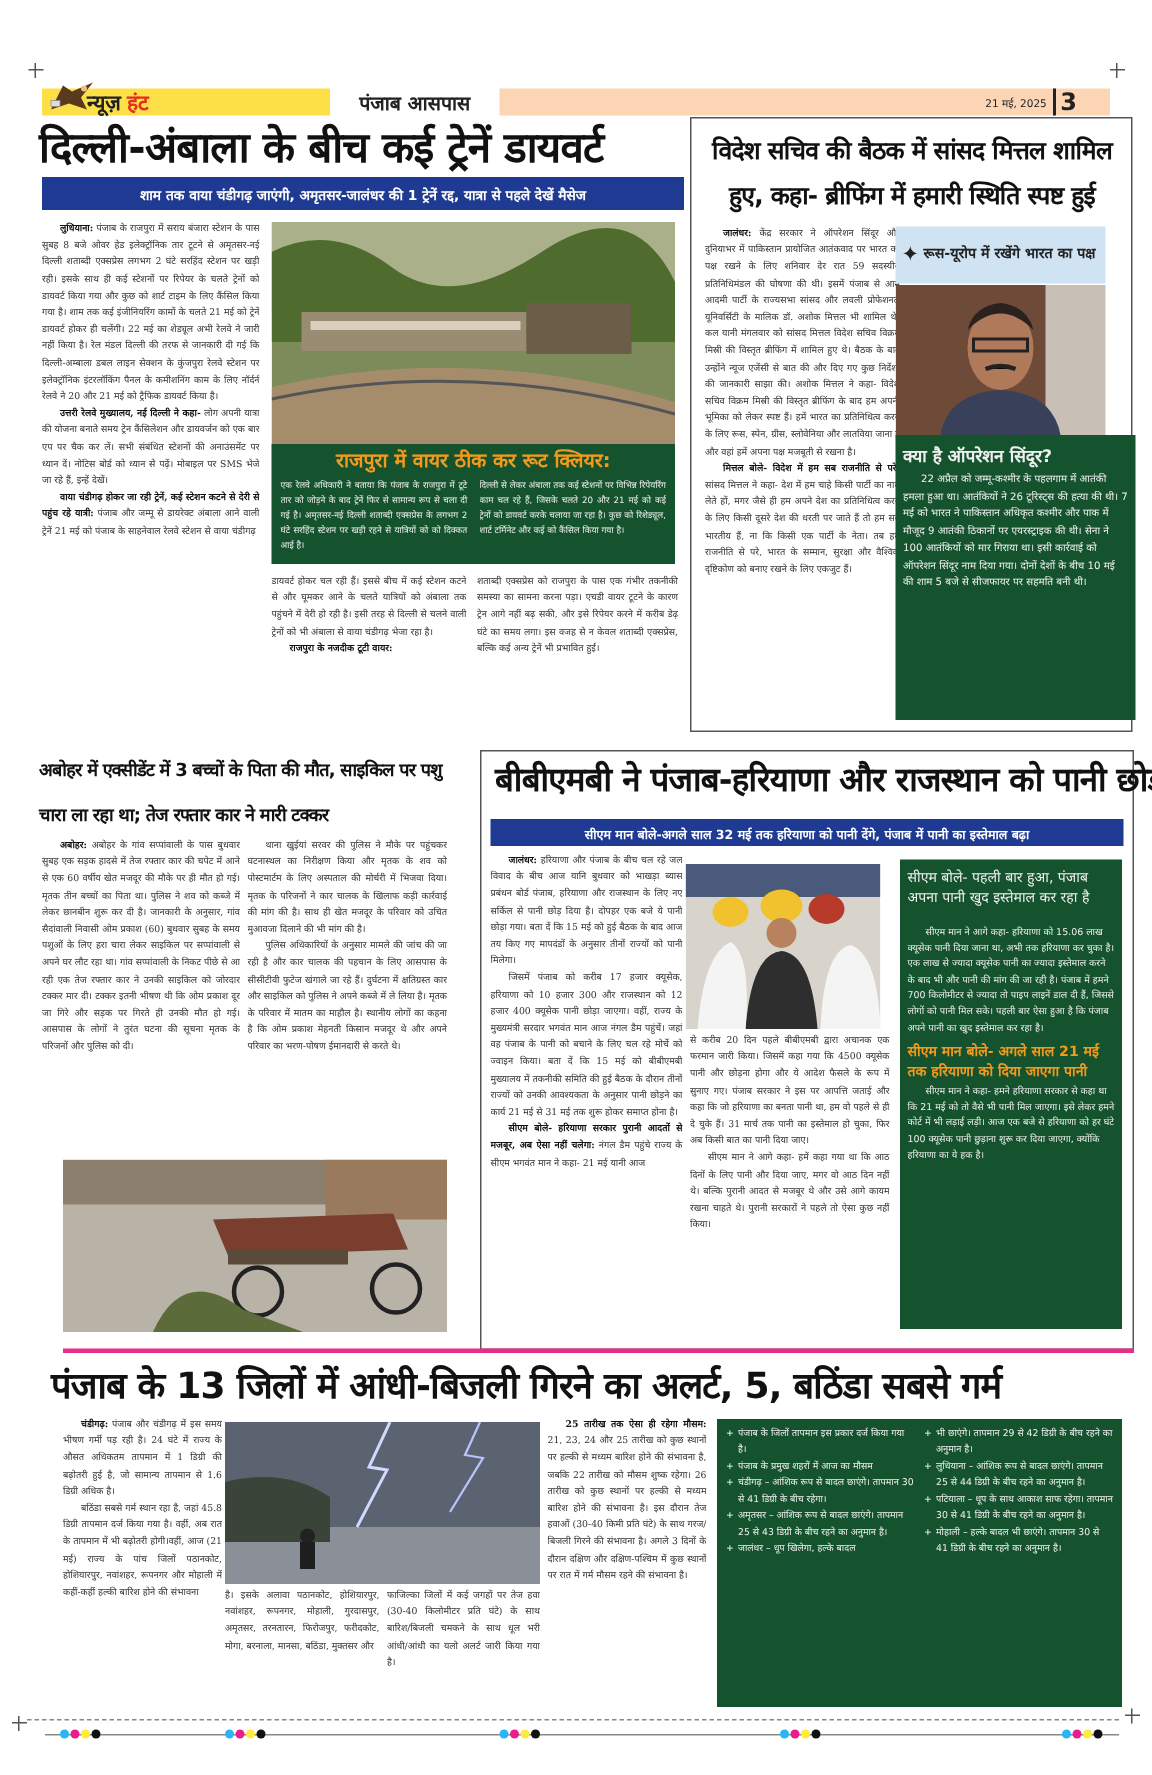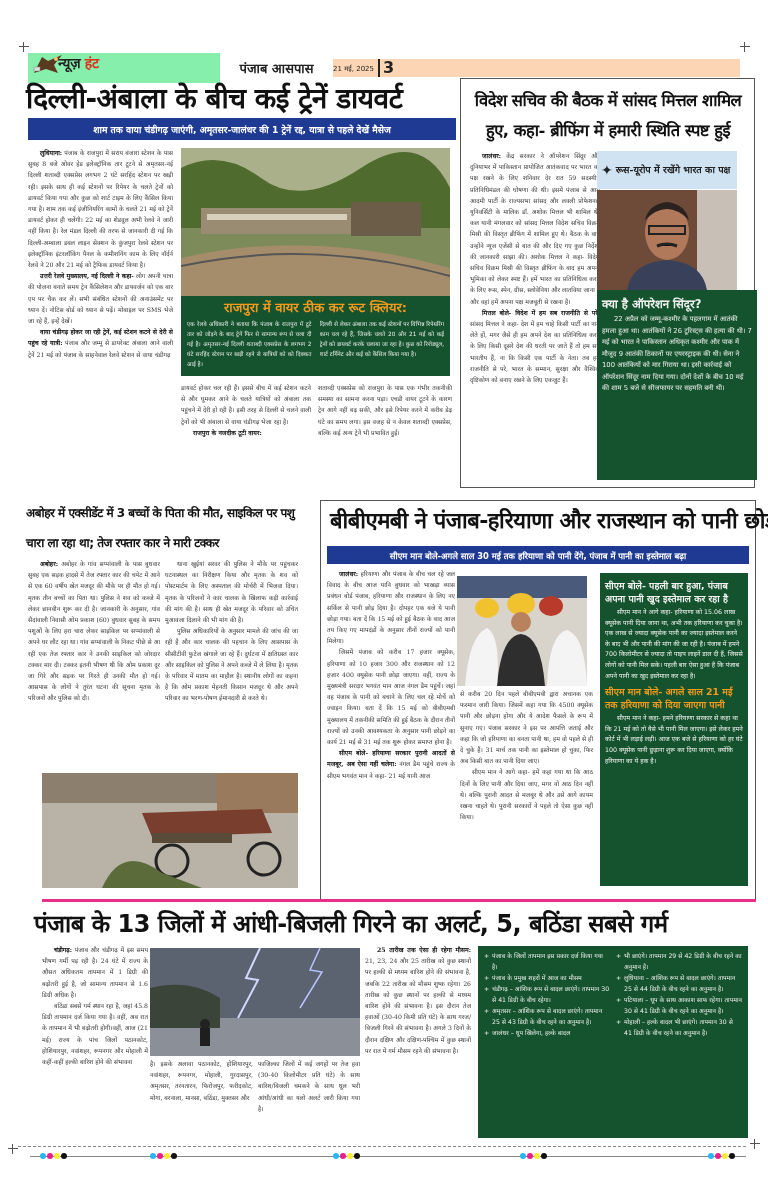--- a/index.html
+++ b/index.html
@@ -2,25 +2,25 @@
 <html><head>
 <meta charset="utf-8">
 <style>
 *{box-sizing:border-box;margin:0;padding:0}
 body{width:768px;height:1183px;background:#fff;position:relative;overflow:hidden;font-family:"DejaVu Sans",sans-serif;color:#222}
 .abs{position:absolute}
 .crop{position:absolute;width:10px;height:10px}
 .crop:before{content:"";position:absolute;left:4px;top:0;width:1px;height:10px;background:#555}
 .crop:after{content:"";position:absolute;top:4px;left:0;width:10px;height:1px;background:#555}
 .masthead{left:28px;top:57px;width:712px;height:22px;display:flex;align-items:center}
-.mh-left{background:#86efac;height:30px;width:192px;display:flex;align-items:flex-start;padding-left:16px;font-weight:bold;font-size:14px}
+.mh-left{background:#fde047;height:18px;width:192px;display:flex;align-items:flex-end;padding-left:16px;font-weight:bold;font-size:14px}
 .mh-left .news{color:#222}
 .mh-left .hunt{color:#e0301e;margin-left:4px}
 .mh-mid{font-weight:bold;font-size:13px;width:113px;text-align:center}
-.mh-right{background:#fcd5b5;height:18px;flex:1;display:flex;align-items:center;padding-right:22px;font-size:7px}
+.mh-right{background:#fcd5b5;height:18px;flex:1;display:flex;justify-content:flex-end;align-items:center;padding-right:22px;font-size:7px}
 .pgnum{font-weight:bold;font-size:16px;border-left:2px solid #222;padding-left:3px;margin-left:4px;height:18px;line-height:18px}
 .eagle{position:absolute;left:4px;top:-6px;width:32px;height:28px}
 .h1{font-weight:bold;color:#111;letter-spacing:-.5px}
 .band{background:#1f3a93;color:#fff;font-size:10px;font-weight:bold;display:flex;align-items:center;justify-content:center;padding:0 4px;white-space:nowrap;overflow:hidden}
 .txt{font-family:"DejaVu Serif",serif;font-size:6.2px;line-height:11.2px;color:#333;text-align:justify;overflow:hidden}
 .txt b{color:#111}
 .photo{overflow:hidden}
 .dark{background:#14532d;color:#f0f0f0}
 .framebox{border:1px solid #555}
 .pinkline{height:3px;background:#e62e8a}
@@ -139,21 +139,21 @@
     <path d="M100 40 L220 36 L230 60 L110 64Z" fill="#7a3e2e"></path>
     <rect x="110" y="60" width="80" height="10" fill="#5a4a3a"></rect>
     <circle cx="130" cy="88" r="16" fill="none" stroke="#222" stroke-width="3"></circle>
     <circle cx="222" cy="86" r="16" fill="none" stroke="#222" stroke-width="3"></circle>
     <path d="M60 115 Q80 70 120 100 L160 115Z" fill="#5c6b3a"></path>
   </svg>
 </div>
 
 <div class="abs framebox" style="left:320px;top:500px;width:436px;height:400px"></div>
 <div class="abs h1" style="left:330px;top:503px;width:420px;font-size:22px;line-height:36px;text-align:center;white-space:nowrap">बीबीएमबी ने पंजाब-हरियाणा और राजस्थान को पानी छोड़ा</div>
-<div class="abs band" style="left:327px;top:546px;width:422px;height:18px;font-size:8.4px">सीएम मान बोले-अगले साल 30 मई तक हरियाणा को पानी देंगे, पंजाब में पानी का इस्तेमाल बढ़ा</div>
+<div class="abs band" style="left:327px;top:546px;width:422px;height:18px;font-size:8.4px">सीएम मान बोले-अगले साल 32 मई तक हरियाणा को पानी देंगे, पंजाब में पानी का इस्तेमाल बढ़ा</div>
 <div class="abs txt" style="left:327px;top:568px;width:128px;height:318px">
   <span style="padding-left:12px"></span><b>जालंधर:</b>
   <span>हरियाणा और पंजाब के बीच चल रहे जल विवाद के बीच आज यानि बुधवार को भाखड़ा ब्यास प्रबंधन बोर्ड पंजाब, हरियाणा और राजस्थान के लिए नए सर्किल से पानी छोड़ दिया है। दोपहर एक बजे ये पानी छोड़ा गया। बता दें कि 15 मई को हुई बैठक के बाद आज तय किए गए मापदंडों के अनुसार तीनों राज्यों को पानी मिलेगा।</span><br>
   <span style="padding-left:12px"></span><span>जिसमें पंजाब को करीब 17 हजार क्यूसेक, हरियाणा को 10 हजार 300 और राजस्थान को 12 हजार 400 क्यूसेक पानी छोड़ा जाएगा। वहीं, राज्य के मुख्यमंत्री सरदार भगवंत मान आज नंगल डैम पहुंचें। जहां वह पंजाब के पानी को बचाने के लिए चल रहे मोर्चे को ज्वाइन किया। बता दें कि 15 मई को बीबीएमबी मुख्यालय में तकनीकी समिति की हुई बैठक के दौरान तीनों राज्यों को उनकी आवश्यकता के अनुसार पानी छोड़ने का कार्य 21 मई से 31 मई तक शुरू होकर समाप्त होना है।</span><br>
   <span style="padding-left:12px"></span><b>सीएम बोले- हरियाणा सरकार पुरानी आदतों से मजबूर, अब ऐसा नहीं चलेगा:</b>
   <span>नंगल डैम पहुंचे राज्य के सीएम भगवंत मान ने कहा- 21 मई यानी आज</span>
 </div>
 <div class="abs photo" style="left:457px;top:576px;width:130px;height:110px">
   <svg width="130" height="110" viewBox="0 0 130 110">
     <rect width="130" height="110" fill="#d9d4cb"></rect>
@@ -165,21 +165,21 @@
     <path d="M40 110 Q44 60 64 58 Q84 60 88 110Z" fill="#2e2e2e"></path>
     <path d="M8 110 Q12 60 30 52 Q44 60 40 110Z" fill="#f4f4f4"></path>
     <path d="M90 110 Q92 58 110 54 Q128 60 130 110Z" fill="#f4f4f4"></path>
   </svg>
 </div>
 <div class="abs txt" style="left:460px;top:688px;width:133px;height:198px">
   <span>से करीब 20 दिन पहले बीबीएमबी द्वारा अचानक एक फरमान जारी किया। जिसमें कहा गया कि 4500 क्यूसेक पानी और छोड़ना होगा और ये आदेश फैसले के रूप में सुनाए गए। पंजाब सरकार ने इस पर आपत्ति जताई और कहा कि जो हरियाणा का बनता पानी था, हम वो पहले से ही दे चुके हैं। 31 मार्च तक पानी का इस्तेमाल हो चुका, फिर अब किसी बात का पानी दिया जाए।</span><br>
   <span style="padding-left:12px"></span><span>सीएम मान ने आगे कहा- हमें कहा गया था कि आठ दिनों के लिए पानी और दिया जाए, मगर वो आठ दिन नहीं थे। बल्कि पुरानी आदत से मजबूर थे और उसे आगे कायम रखना चाहते थे। पुरानी सरकारों ने पहले तो ऐसा कुछ नहीं किया।</span>
 </div>
 <div class="abs dark" style="left:600px;top:573px;width:148px;height:313px;padding:6px 5px">
-  <div style="font-weight:bold;font-size:9.4px;line-height:13px;margin-bottom:2px">सीएम बोले- पहली बार हुआ, पंजाब अपना पानी खुद इस्तेमाल कर रहा है</div>
+  <div style="font-weight:normal;font-size:9.4px;line-height:13px;margin-bottom:12px">सीएम बोले- पहली बार हुआ, पंजाब अपना पानी खुद इस्तेमाल कर रहा है</div>
   <div style="font-size:6.3px;line-height:10.6px;text-indent:12px;margin-bottom:4px">सीएम मान ने आगे कहा- हरियाणा को 15.06 लाख क्यूसेक पानी दिया जाना था, अभी तक हरियाणा कर चुका है। एक लाख से ज्यादा क्यूसेक पानी का ज्यादा इस्तेमाल करने के बाद भी और पानी की मांग की जा रही है। पंजाब में हमने 700 किलोमीटर से ज्यादा तो पाइप लाइनें डाल दी हैं, जिससे लोगों को पानी मिल सके। पहली बार ऐसा हुआ है कि पंजाब अपने पानी का खुद इस्तेमाल कर रहा है।</div>
   <div style="font-weight:bold;font-size:9.4px;line-height:13px;color:#f39a1e;margin-bottom:2px">सीएम मान बोले- अगले साल 21 मई तक हरियाणा को दिया जाएगा पानी</div>
   <div style="font-size:6.3px;line-height:10.6px;text-indent:12px">सीएम मान ने कहा- हमने हरियाणा सरकार से कहा था कि 21 मई को तो वैसे भी पानी मिल जाएगा। इसे लेकर हमने कोर्ट में भी लड़ाई लड़ी। आज एक बजे से हरियाणा को हर घंटे 100 क्यूसेक पानी छुड़ाना शुरू कर दिया जाएगा, क्योंकि हरियाणा का ये हक है।</div>
 </div>
 
 <div class="abs pinkline" style="left:42px;top:899px;width:714px"></div>
 
 <div class="abs h1" style="left:34px;top:905px;width:720px;font-size:24px;line-height:38px;white-space:nowrap">पंजाब के 13 जिलों में आंधी-बिजली गिरने का अलर्ट, 5, बठिंडा सबसे गर्म</div>
 <div class="abs txt" style="left:42px;top:944px;width:106px;height:200px">
   <span style="padding-left:12px"></span><b>चंडीगढ़:</b>

